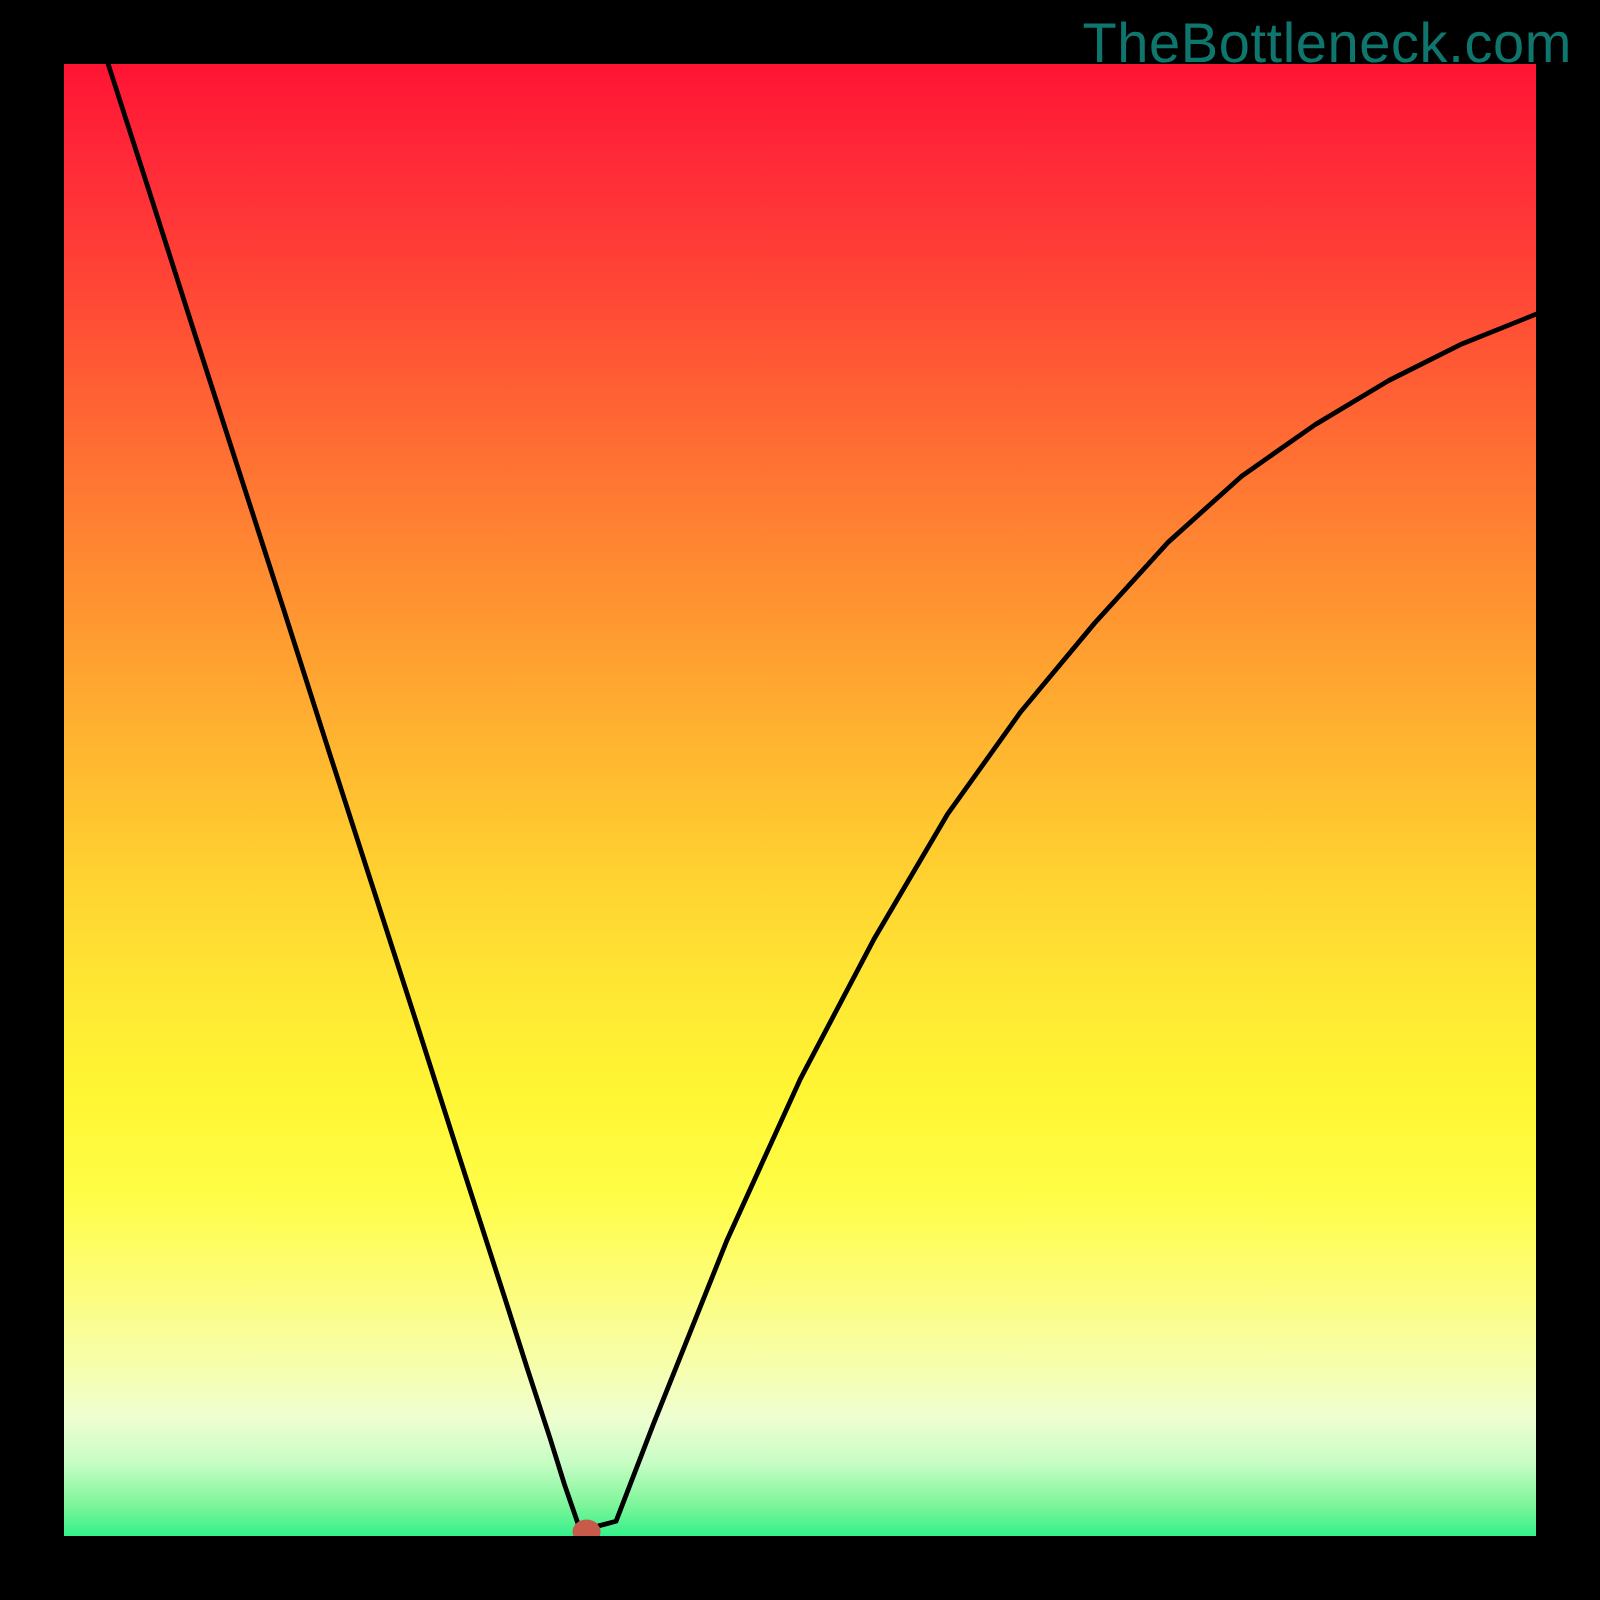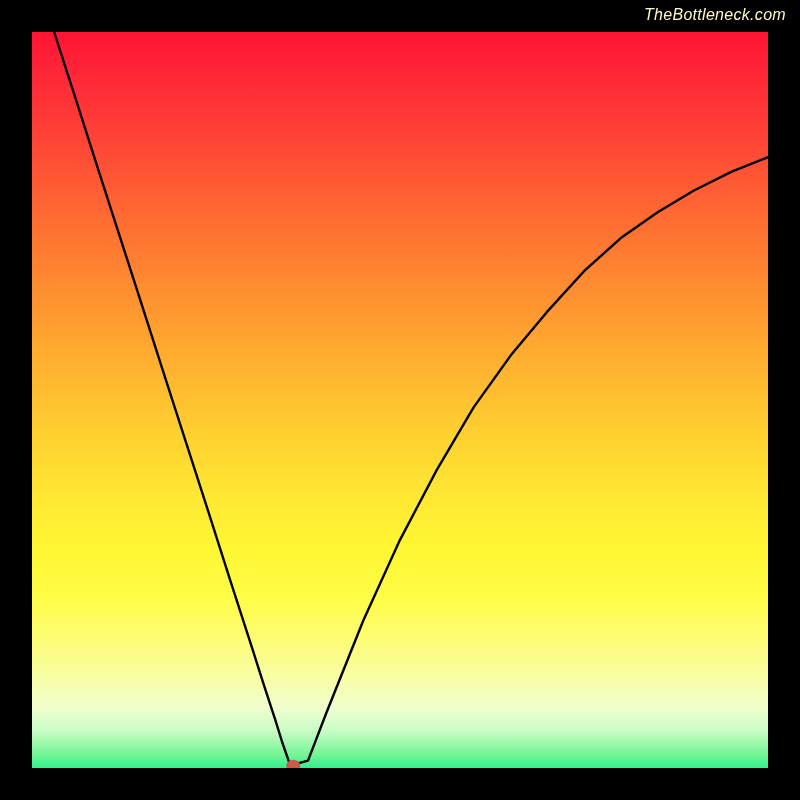--- a/index.html
+++ b/index.html
@@ -14,26 +14,25 @@
   .frame {
     position: relative;
     width: 800px;
     height: 800px;
     background: #000;
   }
   .watermark {
     position: absolute;
     top: 6px;
     right: 14px;
-    color: #fef9c3;
-    font-size: 16px;
+    color: #0f766e;
+    font-size: 28px;
     letter-spacing: 0.3px;
     font-weight: 500;
     z-index: 10;
-    font-style: italic;
   }
   .plot {
     position: absolute;
     left: 32px;
     top: 32px;
     width: 736px;
     height: 736px;
     overflow: hidden;
     background: linear-gradient(
       to bottom,

